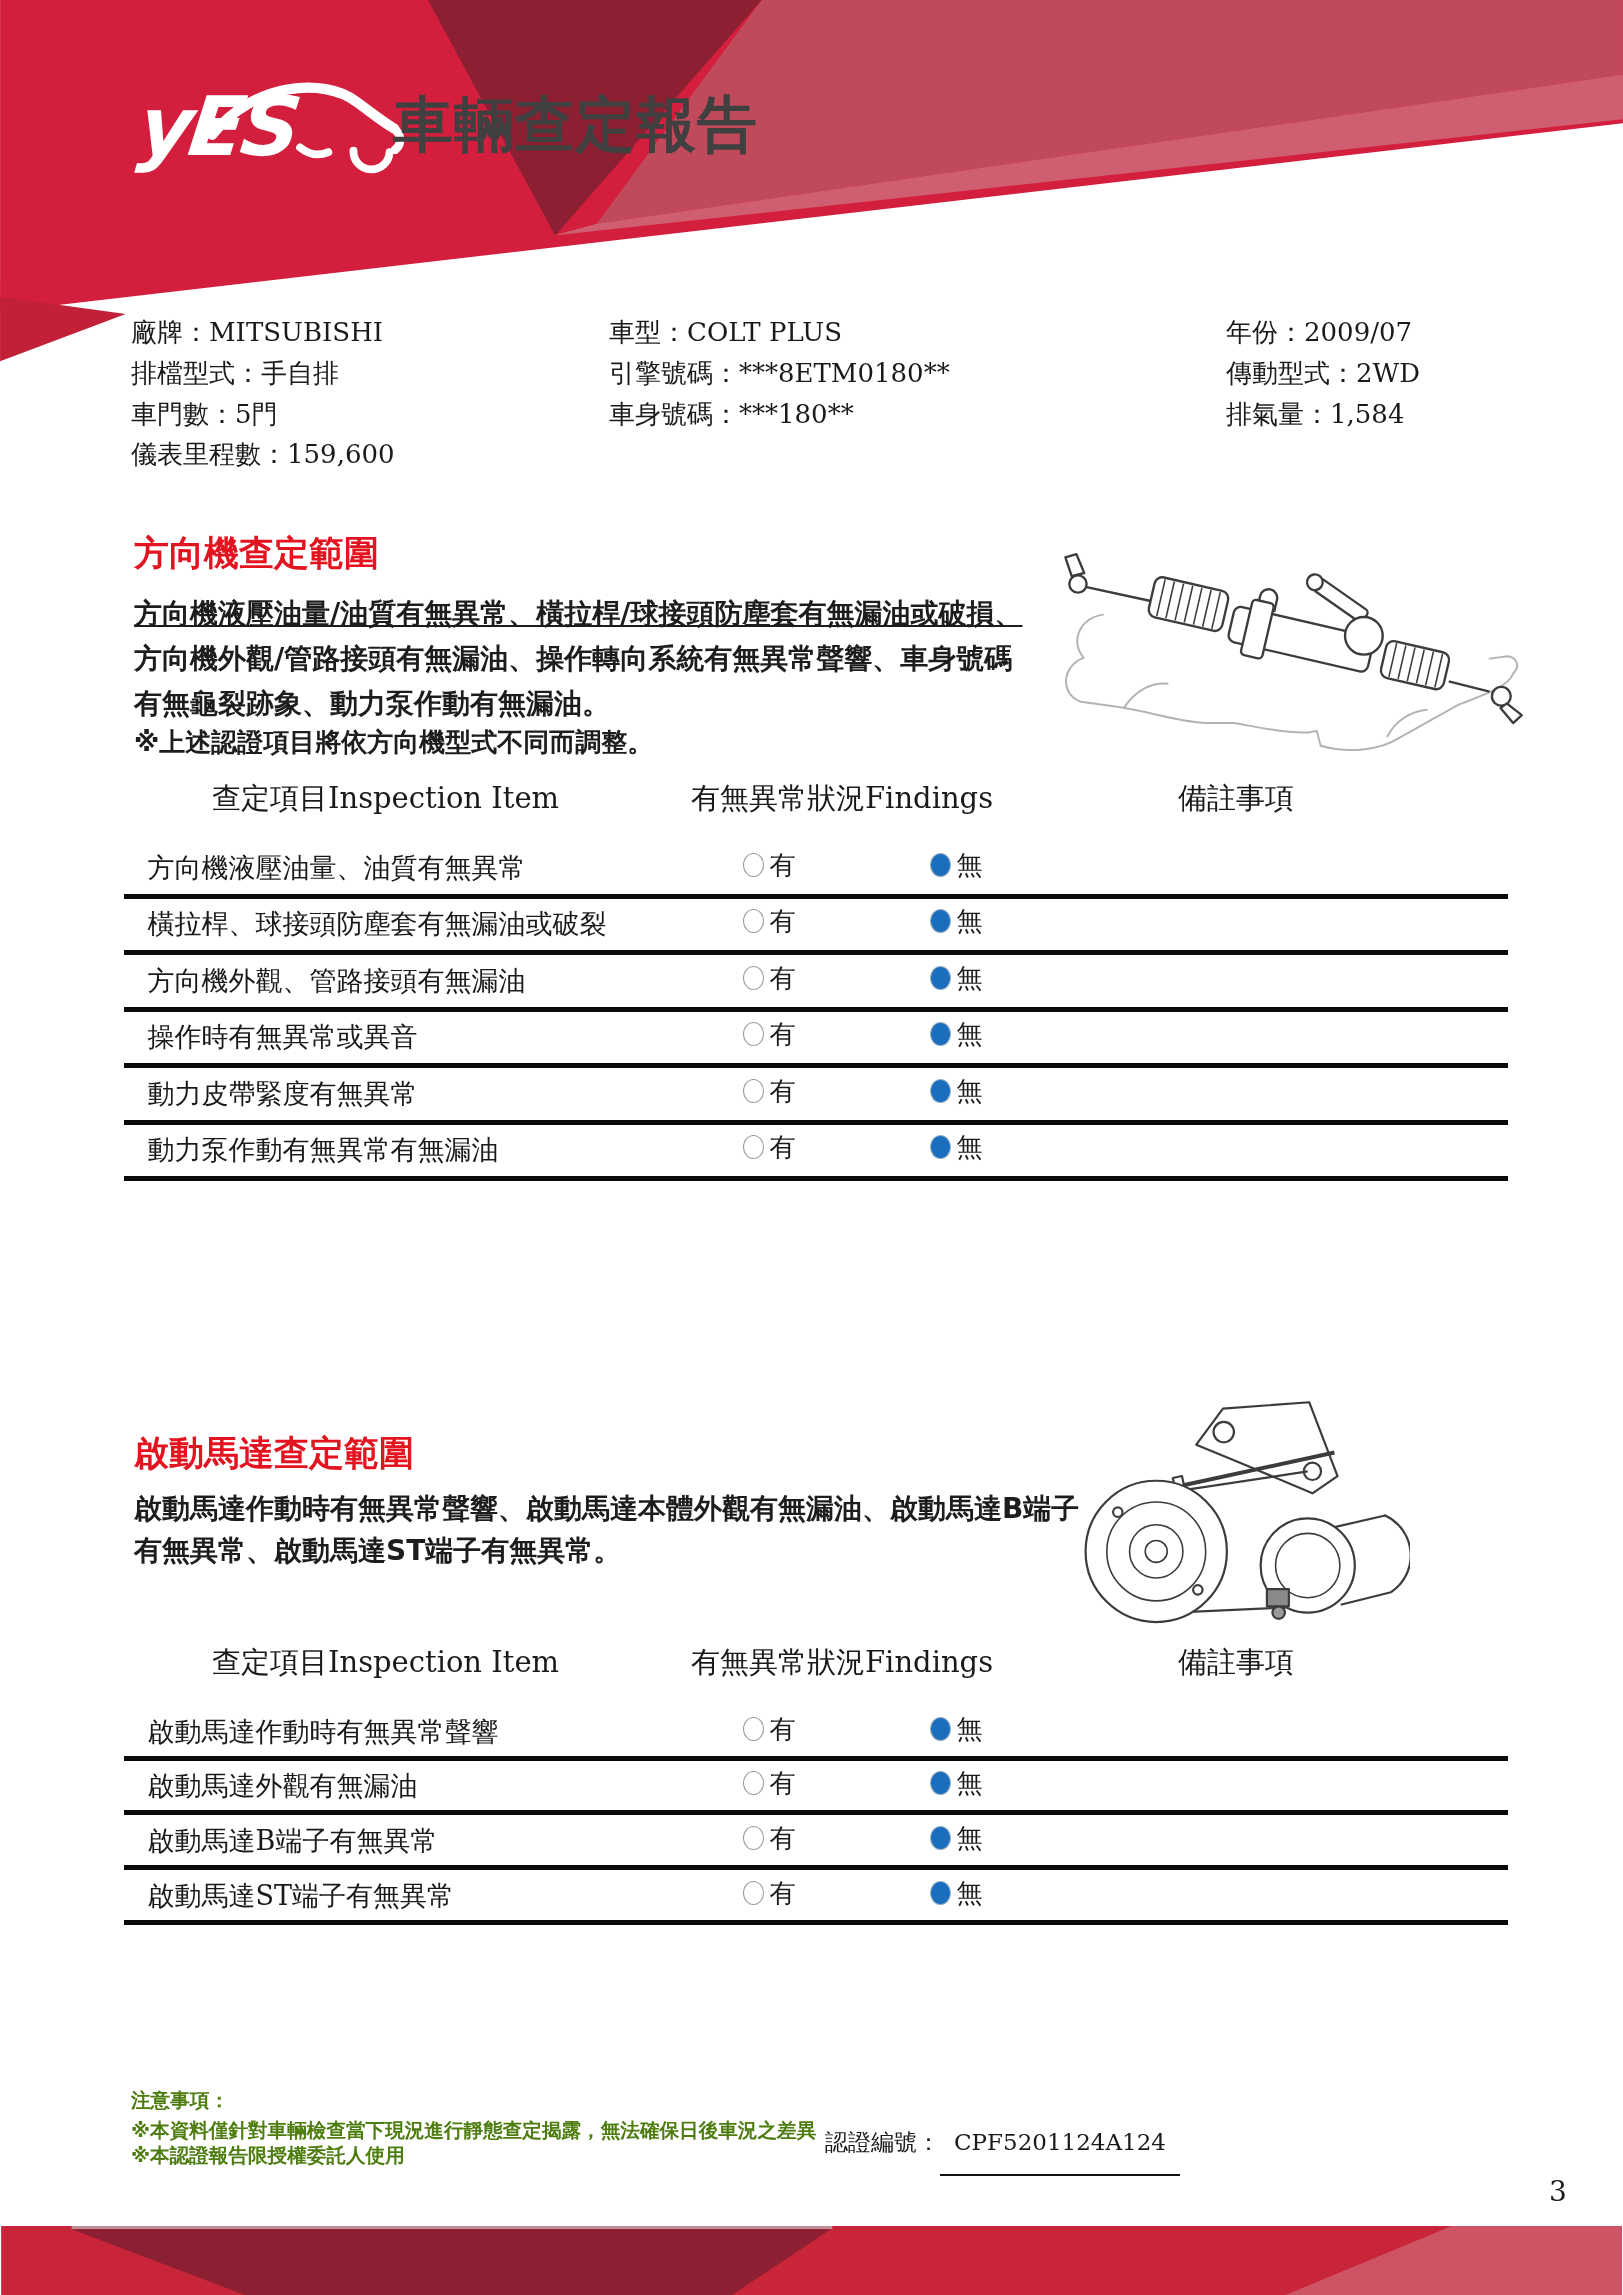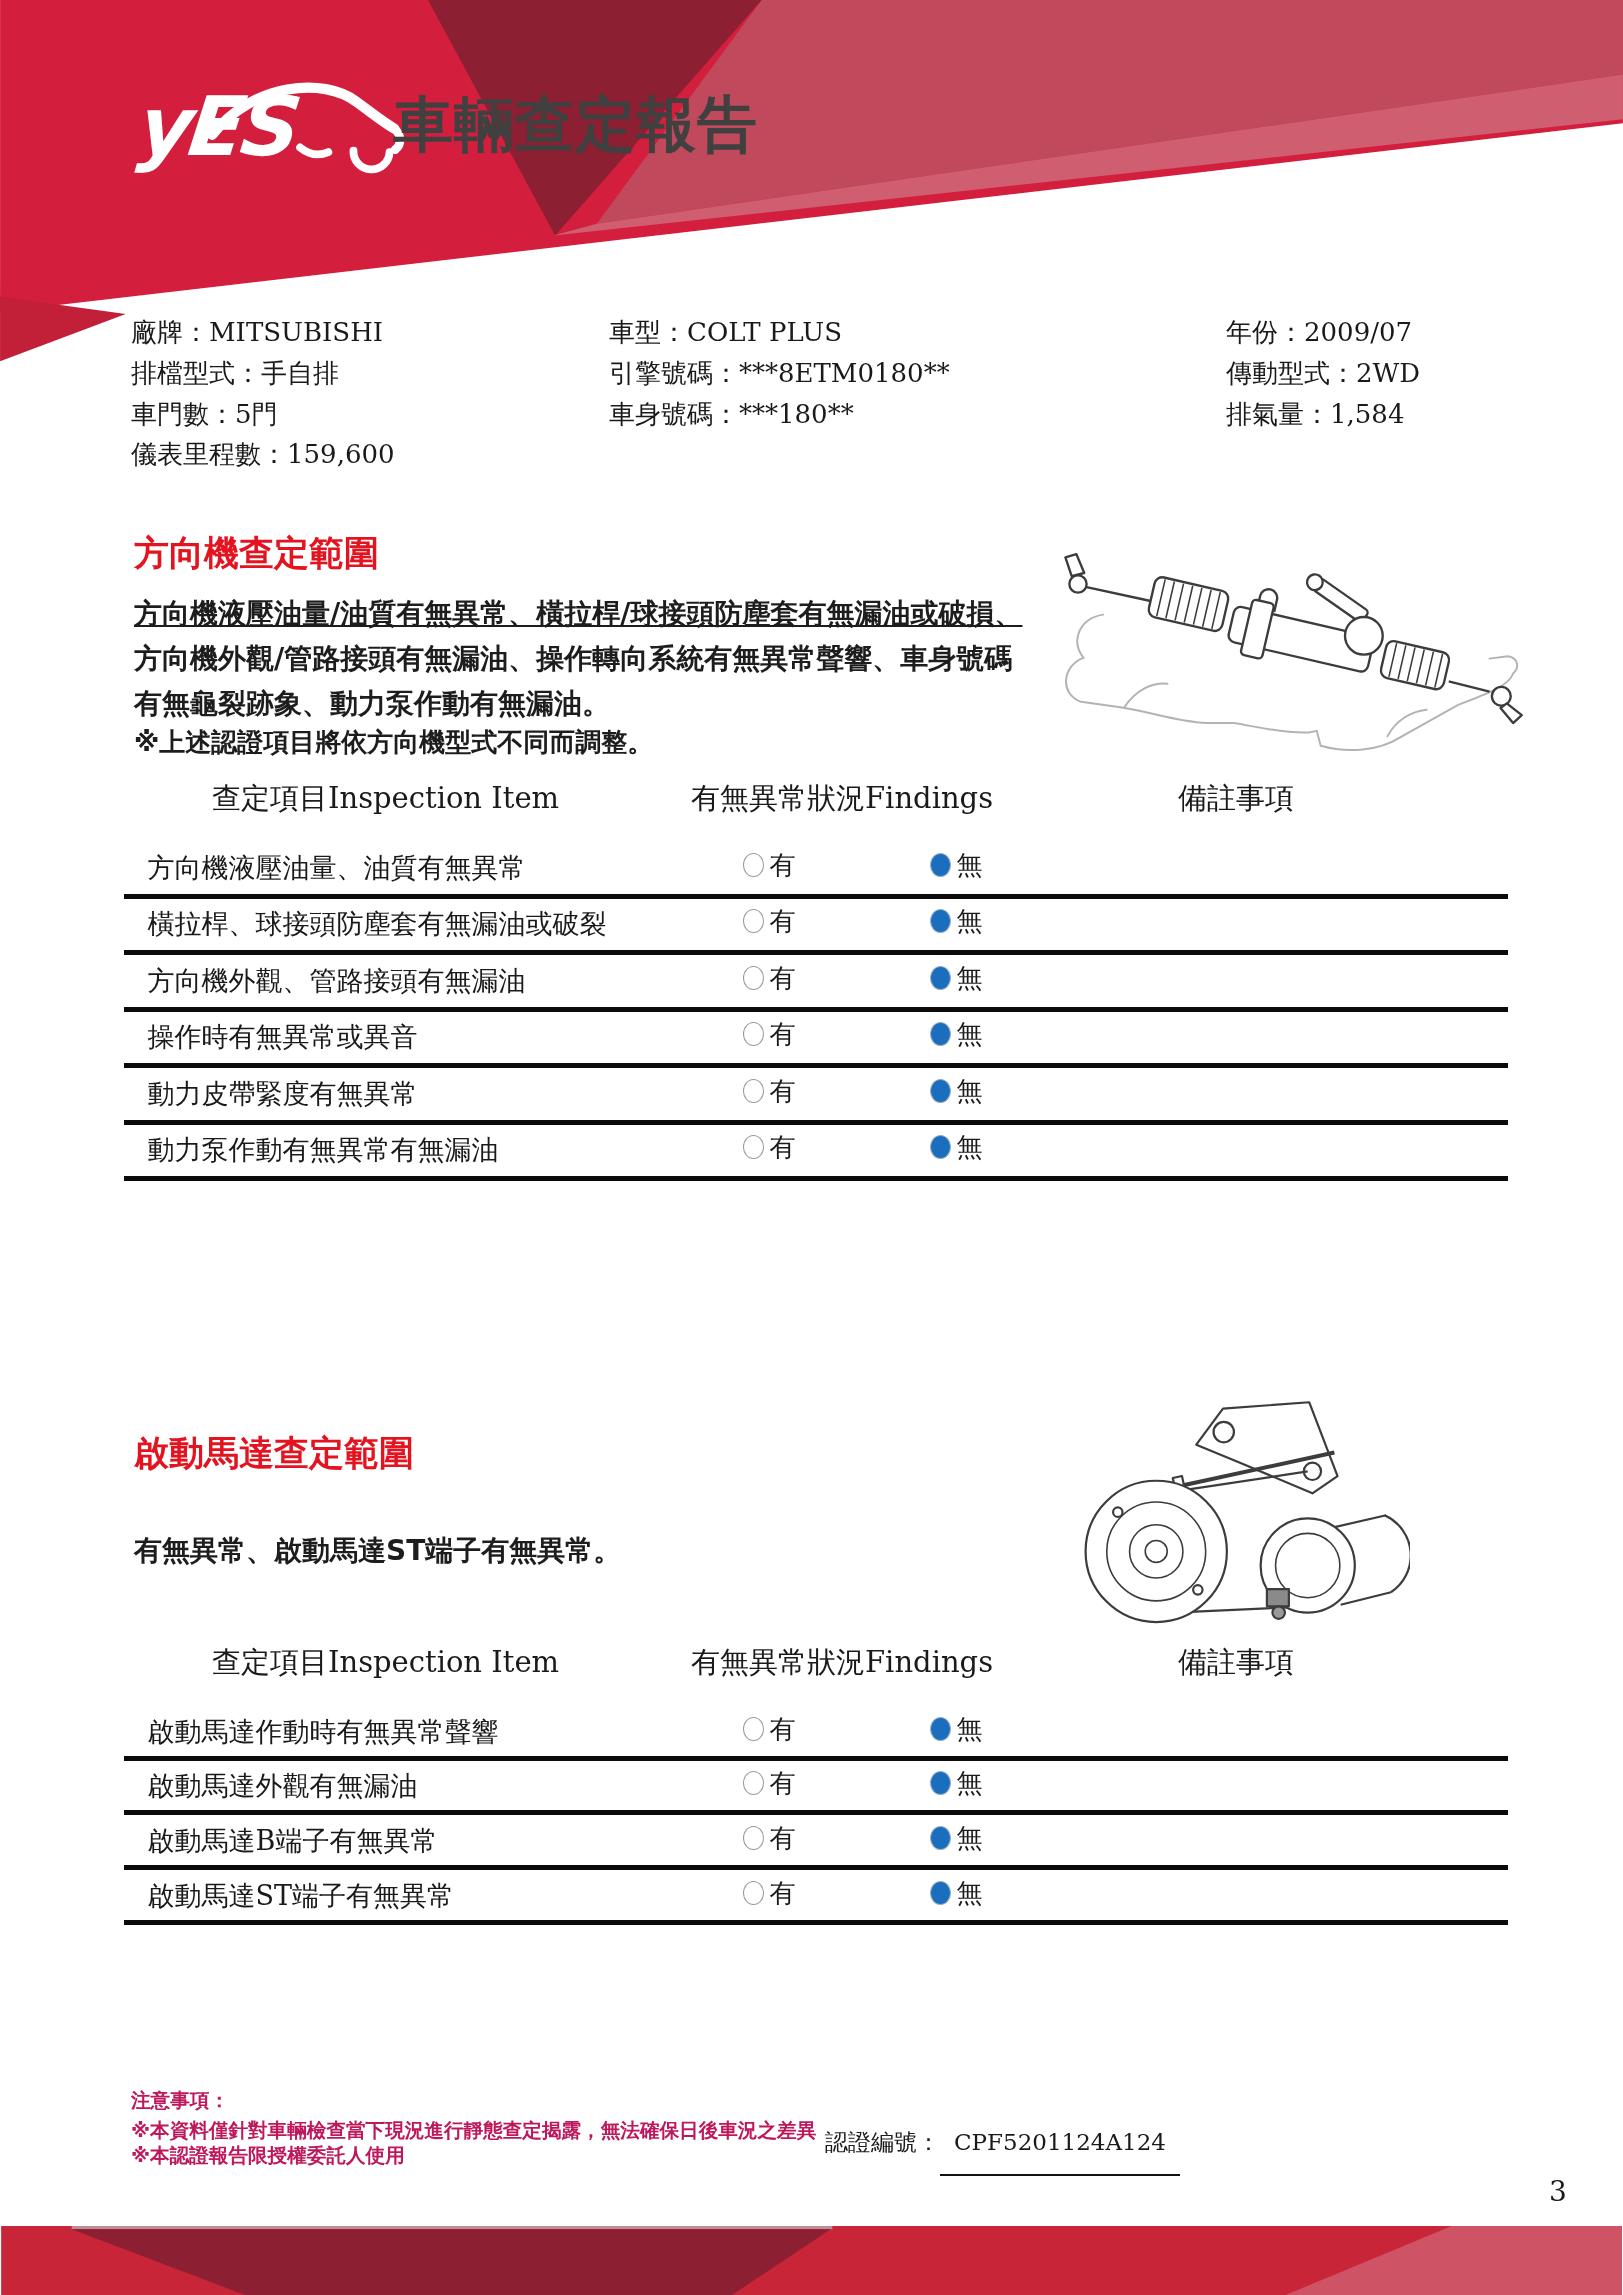--- a/index.html
+++ b/index.html
@@ -35,21 +35,21 @@
   .rg-yes{left:619px;}
   .rg-no{left:806px;}
   .radio{display:inline-block;width:21px;height:24px;border:1.6px solid #9a9a9a;border-radius:50%;
          background:#fff;box-sizing:border-box;}
   .radio.sel{background:#1B6EBD;border-color:#9ab0c2;}
   .radio-lbl{margin-left:5.5px;font-size:26px;line-height:1;}
   .remark{position:absolute;left:1084px;top:11px;font-size:26px;}
 
   
   .blue{font-family:"DejaVu Sans","Liberation Sans",sans-serif;font-weight:bold;
-        font-size:19.6px;line-height:1;color:#be185d;white-space:nowrap;}
+        font-size:19.6px;line-height:1;color:#4d7c0f;white-space:nowrap;}
   .cert{font-size:23px;white-space:nowrap;}
   .cert .num{border-bottom:2.4px solid #111;padding:0 14px 19px 14px;margin-top:27px;}
   .pagenum{font-size:28px;}
 
   svg{display:block;}
 </style>
 </head>
 <body>
 
 <div class="page">
@@ -199,20 +199,21 @@
         <span class="radio-lbl">有</span>
       </span>
     <span class="radio-group rg-no">
         <span class="radio sel"></span>
         <span class="radio-lbl">無</span>
       </span>
     <span class="remark"></span>
   </div>
 
   <div class="abs sec-title" style="left:134px;top:1436px;">啟動馬達查定範圍</div>
+  <div class="abs desc" style="left:134px;top:1495px;">啟動馬達作動時有無異常聲響、啟動馬達本體外觀有無漏油、啟動馬達B端子</div>
   <div class="abs desc" style="left:134px;top:1537px;">有無異常、啟動馬達ST端子有無異常。</div>
 
   <div class="abs" style="left:1072px;top:1396px;">
     <svg width="338" height="259" viewBox="0 0 430 330">
       <g fill="#ffffff" stroke="#3c3c3c" stroke-width="2.8" stroke-linejoin="round">
         <polygon points="158,62 192,16 302,8 338,102 306,124 216,86"></polygon>
         <circle cx="193" cy="46" r="13"></circle>
         <circle cx="306" cy="96" r="11"></circle>
         <path d="M140,114 L334,72" fill="none" stroke-width="5"></path>
         <rect x="130" y="103" width="12" height="20" transform="rotate(-12 136 113)"></rect>

